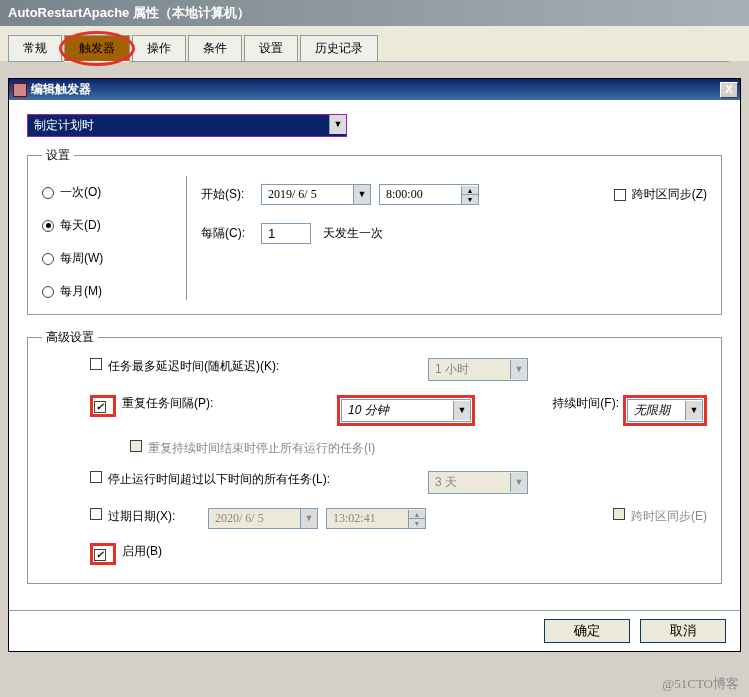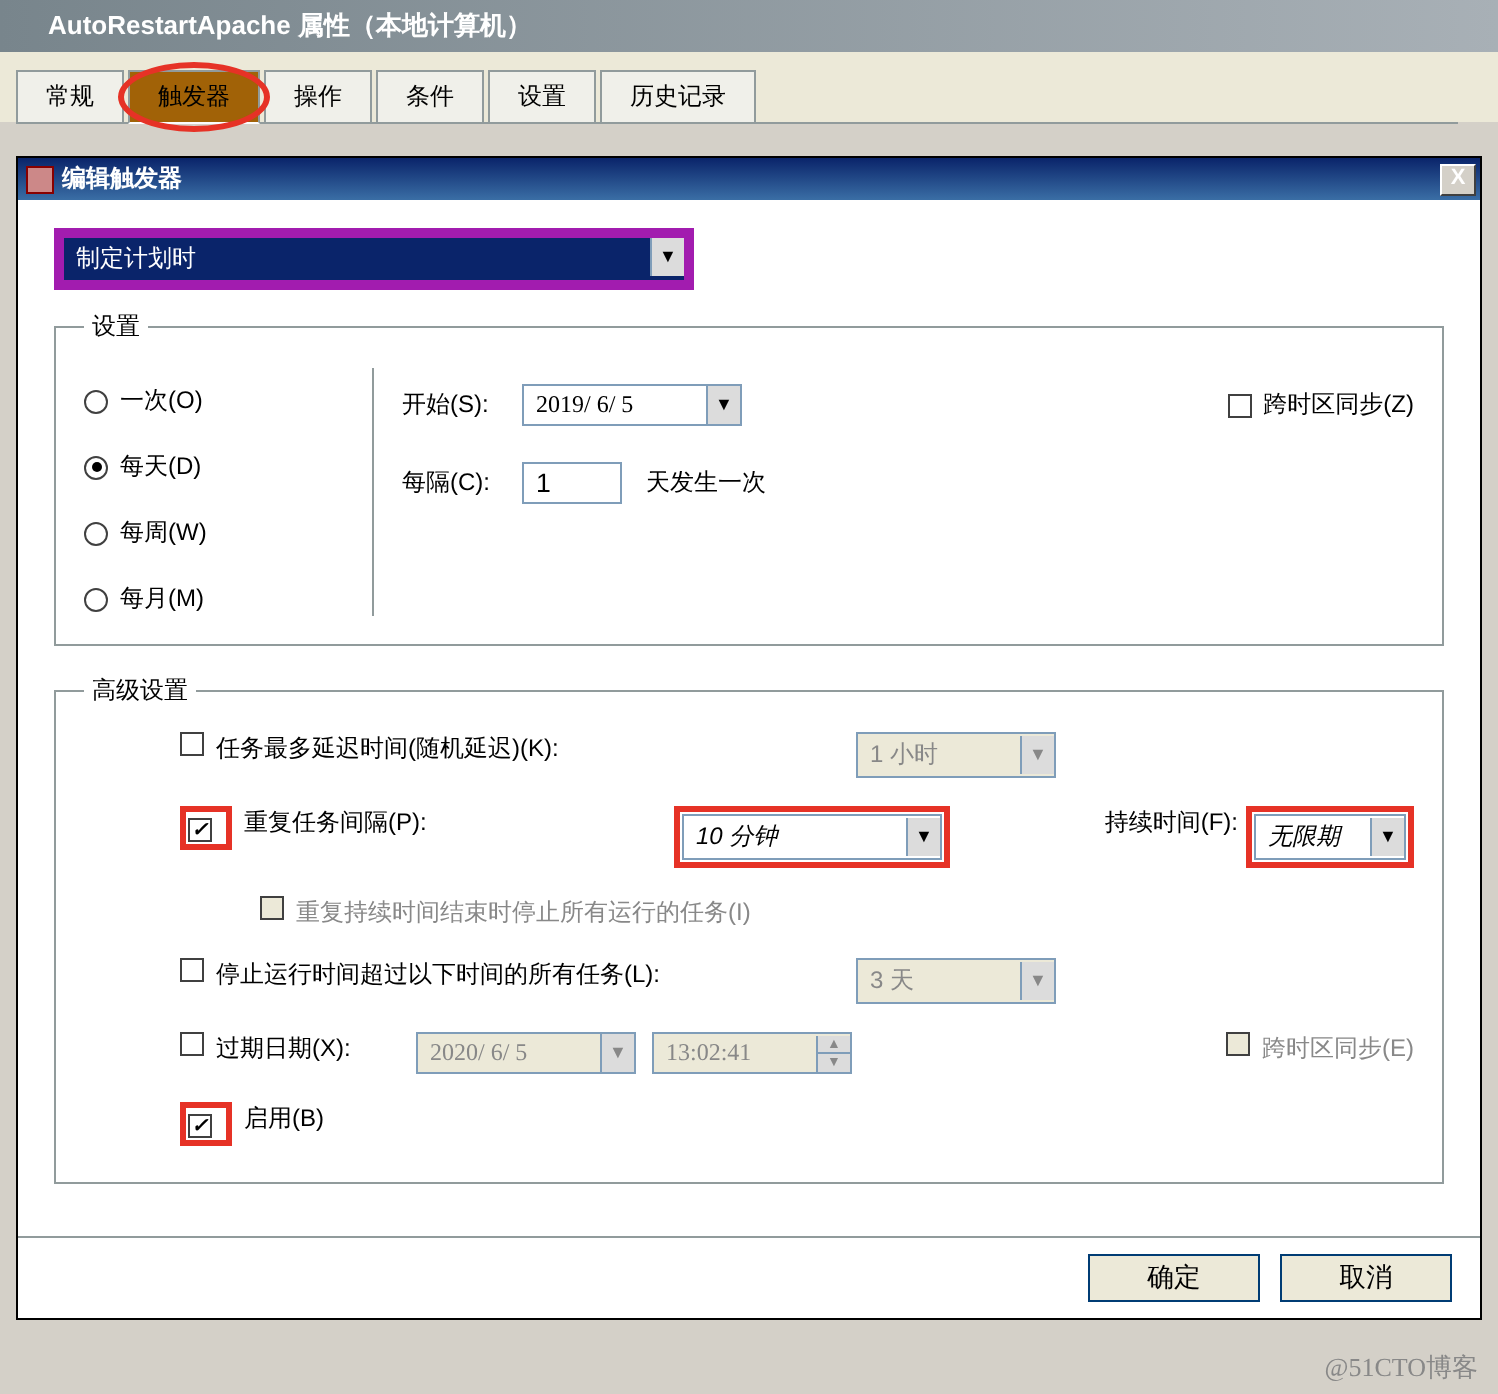--- a/index.html
+++ b/index.html
@@ -8,21 +8,21 @@
       font-size: 12px;
       background: #d4d0c8;
       width: 749px;
       height: 697px;
       position: relative;
       overflow: hidden;
     }
     .parent-titlebar {
       background: linear-gradient(to right, #78858c, #a8b0b6);
       color: #fff;
-      padding: 4px 24px;
+      padding: 4px 8px;
       font-size: 13px;
       font-weight: bold;
     }
     .parent-body {
       background: #ece9d8;
       padding: 8px 20px 0 8px;
     }
     .tabs {
       display: flex;
       border-bottom: 1px solid #919b9c;
@@ -86,21 +86,21 @@
       font-weight: bold;
       cursor: pointer;
     }
     .dialog-body {
       padding: 14px 18px 12px 18px;
     }
     .row { display: flex; align-items: center; margin-bottom: 10px; }
     .label { width: 130px; }
     .combo {
       display: flex;
-      border: 5px solid #a21caf;
+      border: 1px solid #a21caf;
       background: #fff;
     }
     .combo-long { width: 320px; background:#0a246a; }
     .combo-text { flex:1; padding:2px 6px; }
     .combo-long .combo-text { background:#0a246a; color:#fff; }
     .combo-arrow {
       width: 17px; height: 19px;
       background: #dcdcdc;
       border-left: 1px solid #7f9db9;
       text-align: center;
@@ -211,20 +211,27 @@
         </div>
         <div class="vline"></div>
         <div class="settings-right">
           <div class="row">
             <span style="width:60px">开始(S):</span>
             <div class="date-combo">
               <span class="date-text">2019/ 6/ 5</span>
               <span class="combo-arrow">▼</span>
             </div>
             <span style="width:8px"></span>
+            <div class="spin-combo">
+              <span class="date-text">8:00:00</span>
+              <span class="spin-arrows">
+                  <span>▲</span>
+                  <span>▼</span>
+                </span>
+            </div>
             <span style="flex:1"></span>
             <span class="checkbox"></span>
             <span>跨时区同步(Z)</span>
           </div>
           <div class="row" style="margin-top:18px">
             <span style="width:60px">每隔(C):</span>
             <input class="text-input" value="1" style="">
             <span style="width:12px"></span>
             <span>天发生一次</span>
           </div>

